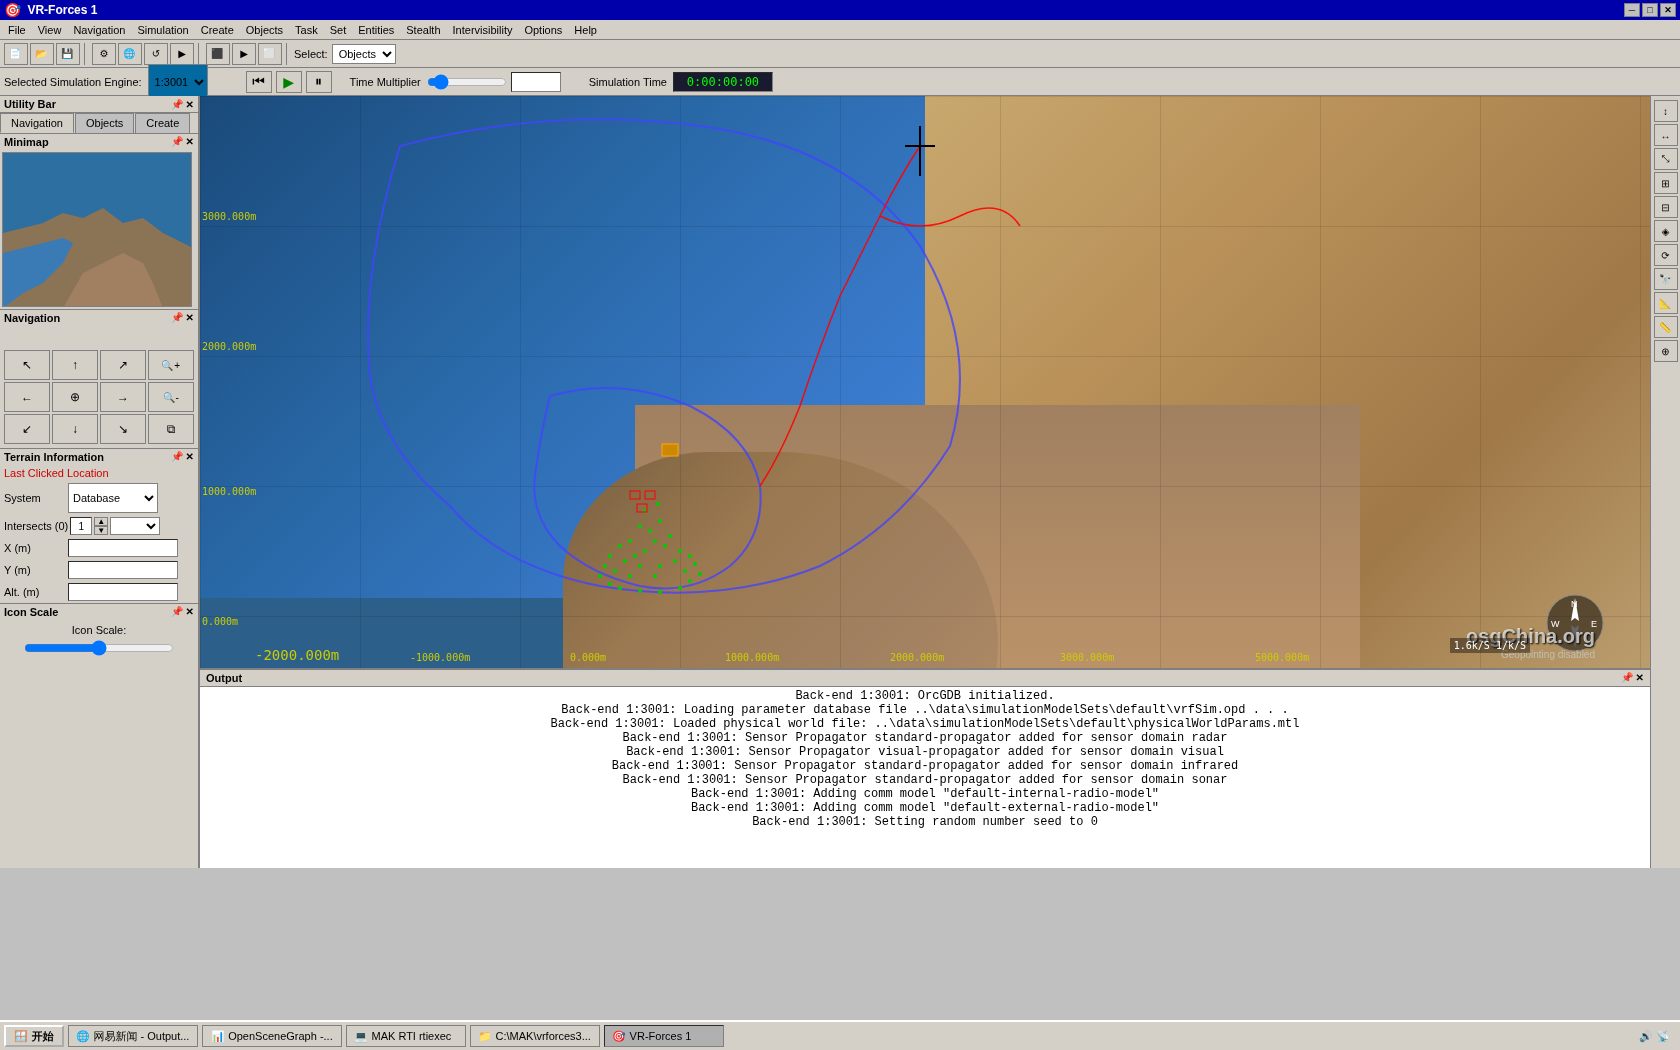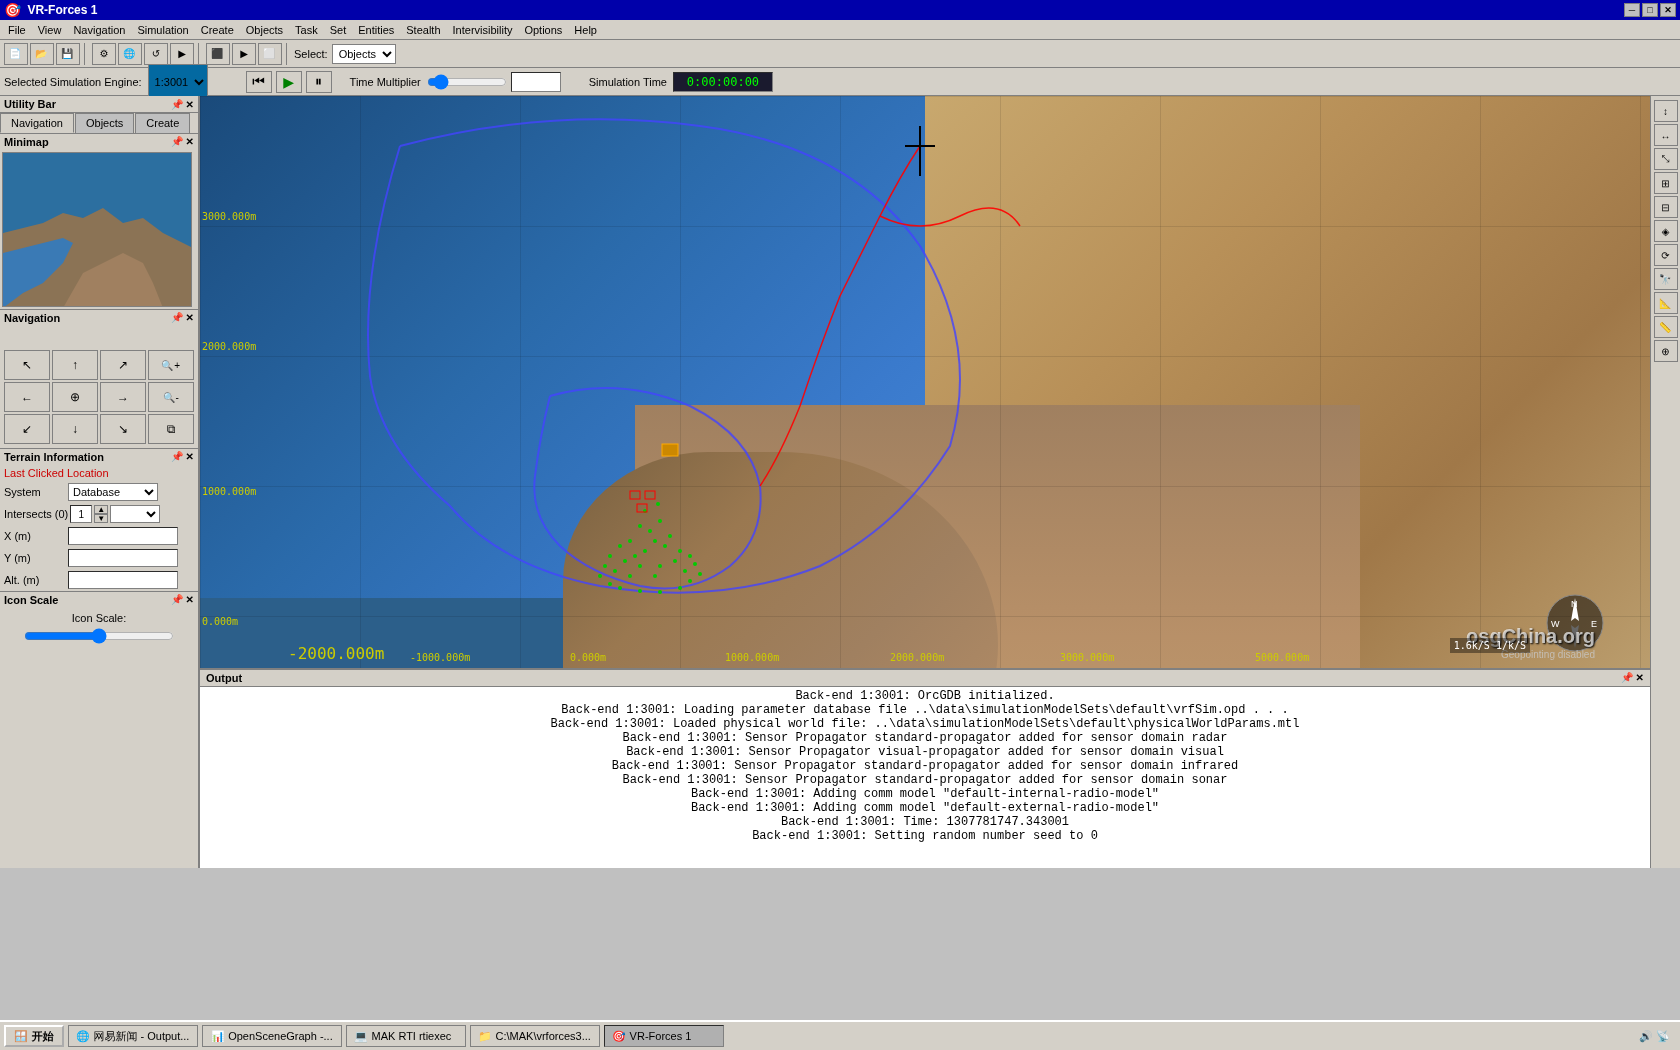--- a/index.html
+++ b/index.html
@@ -105,21 +105,21 @@
       height: 30px; background: #d4d0c8; border: 1px solid #808080;
       display: flex; align-items: center; justify-content: center; cursor: pointer; font-size: 12px;
     }
 
     
     .terrain-section { border-bottom: 1px solid #808080; flex: 0 0 auto; }
     .terrain-row { display: flex; align-items: center; padding: 2px 4px; gap: 4px; }
     .terrain-label { min-width: 60px; font-size: 11px; }
     .terrain-input { height: 18px; width: 110px; border: 1px inset #808080; background: white; font-size: 11px; padding: 0 2px; }
     .terrain-clicked { color: #cc0000; font-size: 11px; padding: 2px 4px; }
-    .terrain-dropdown { height: 18px; width: 90px; font-size: 11px; border: 1px solid #808080; background: white; }
+    .terrain-dropdown { height: 30px; width: 90px; font-size: 11px; border: 1px solid #808080; background: white; }
     .intersects-row { display: flex; align-items: center; padding: 2px 4px; gap: 2px; }
     .spin-btn { width: 14px; height: 9px; background: #d4d0c8; border: 1px solid #808080; font-size: 8px; display: flex; align-items: center; justify-content: center; cursor: pointer; }
     .intersects-dropdown2 { height: 18px; width: 50px; font-size: 11px; border: 1px solid #808080; background: white; }
 
     
     .icon-scale-section { flex: 0 0 auto; }
     .scale-slider { width: 150px; margin: 4px; }
 
     
     #map-area {
@@ -439,21 +439,21 @@
 
         <line x1="720" y1="30" x2="720" y2="80" stroke="black" stroke-width="2"></line>
         <line x1="705" y1="50" x2="735" y2="50" stroke="black" stroke-width="2"></line>
       </svg>
 
       <div style="position:absolute;left:2px;top:115px;color:#cccc00;font-size:10px;font-family:monospace;">3000.000m</div>
       <div style="position:absolute;left:2px;top:245px;color:#cccc00;font-size:10px;font-family:monospace;">2000.000m</div>
       <div style="position:absolute;left:2px;top:390px;color:#cccc00;font-size:10px;font-family:monospace;">1000.000m</div>
       <div style="position:absolute;left:2px;top:520px;color:#cccc00;font-size:10px;font-family:monospace;">0.000m</div>
 
-      <div style="position:absolute;bottom:205px;left:55px;color:#cccc00;font-size:16px;font-family:monospace;margin-left:33px;">-2000.000m</div>
+      <div style="position:absolute;bottom:205px;left:55px;color:#cccc00;font-size:14px;font-family:monospace;">-2000.000m</div>
       <div style="position:absolute;bottom:205px;left:210px;color:#cccc00;font-size:10px;font-family:monospace;">-1000.000m</div>
       <div style="position:absolute;bottom:205px;left:370px;color:#cccc00;font-size:10px;font-family:monospace;">0.000m</div>
       <div style="position:absolute;bottom:205px;left:525px;color:#cccc00;font-size:10px;font-family:monospace;">1000.000m</div>
       <div style="position:absolute;bottom:205px;left:690px;color:#cccc00;font-size:10px;font-family:monospace;">2000.000m</div>
       <div style="position:absolute;bottom:205px;left:860px;color:#cccc00;font-size:10px;font-family:monospace;">3000.000m</div>
       <div style="position:absolute;bottom:205px;left:1055px;color:#cccc00;font-size:10px;font-family:monospace;">5000.000m</div>
 
       <div style="position:absolute;bottom:215px;right:45px;width:60px;height:60px;">
         <svg width="60" height="60">
           <circle cx="30" cy="30" r="28" fill="rgba(0,0,0,0.5)" stroke="#888" stroke-width="1"></circle>
@@ -486,21 +486,20 @@
       <div class="output-content">
         <div class="output-line">Back-end 1:3001: OrcGDB initialized.</div>
         <div class="output-line">Back-end 1:3001: Loading parameter database file ..\data\simulationModelSets\default\vrfSim.opd . . .</div>
         <div class="output-line">Back-end 1:3001: Loaded physical world file: ..\data\simulationModelSets\default\physicalWorldParams.mtl</div>
         <div class="output-line">Back-end 1:3001: Sensor Propagator standard-propagator added for sensor domain radar</div>
         <div class="output-line">Back-end 1:3001: Sensor Propagator visual-propagator added for sensor domain visual</div>
         <div class="output-line">Back-end 1:3001: Sensor Propagator standard-propagator added for sensor domain infrared</div>
         <div class="output-line">Back-end 1:3001: Sensor Propagator standard-propagator added for sensor domain sonar</div>
         <div class="output-line">Back-end 1:3001: Adding comm model "default-internal-radio-model"</div>
         <div class="output-line">Back-end 1:3001: Adding comm model "default-external-radio-model"</div>
-        <div class="output-line">Back-end 1:3001: Time: 1307781747.343001</div>
         <div class="output-line">Back-end 1:3001: Setting random number seed to 0</div>
       </div>
     </div>
 
   </div>
 
   <div id="right-toolbar">
     <div class="right-btn">↕</div>
     <div class="right-btn">↔</div>
     <div class="right-btn">⤡</div>

